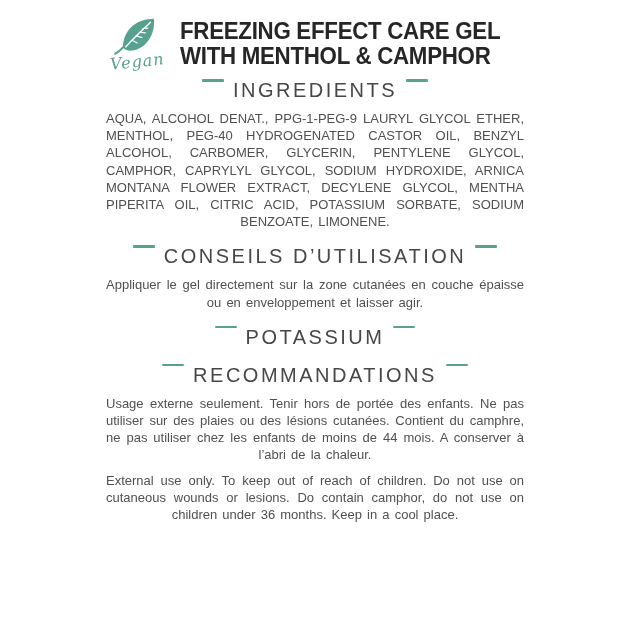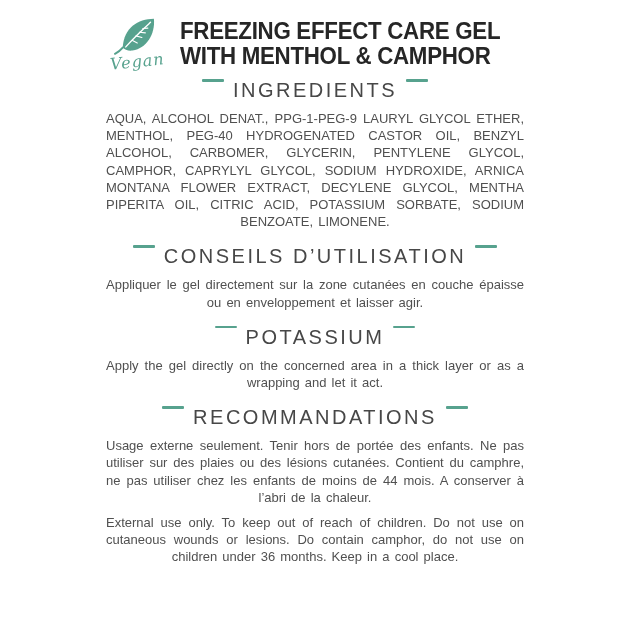--- a/index.html
+++ b/index.html
@@ -109,21 +109,20 @@
     <span>CONSEILS D’UTILISATION</span>
     <span class="dash"></span>
   </h2>
   <p class="body-text">Appliquer le gel directement sur la zone cutanées en couche épaisse ou en enveloppement et laisser agir.</p>
 
   <h2 class="sec-heading">
     <span class="dash"></span>
     <span>POTASSIUM</span>
     <span class="dash"></span>
   </h2>
-  <p class="body-text">Apply the gel directly on the concerned area in a thick layer or as a wrapping and let it act.</p>
 
   <h2 class="sec-heading">
     <span class="dash"></span>
     <span>RECOMMANDATIONS</span>
     <span class="dash"></span>
   </h2>
   <p class="body-text">Usage externe seulement. Tenir hors de portée des enfants. Ne pas utiliser sur des plaies ou des lésions cutanées. Contient du camphre, ne pas utiliser chez les enfants de moins de 44 mois. A conserver à l’abri de la chaleur.</p>
 
   <p class="body-text">External use only. To keep out of reach of children. Do not use on cutaneous wounds or lesions. Do contain camphor, do not use on children under 36 months. Keep in a cool place.</p>
 

